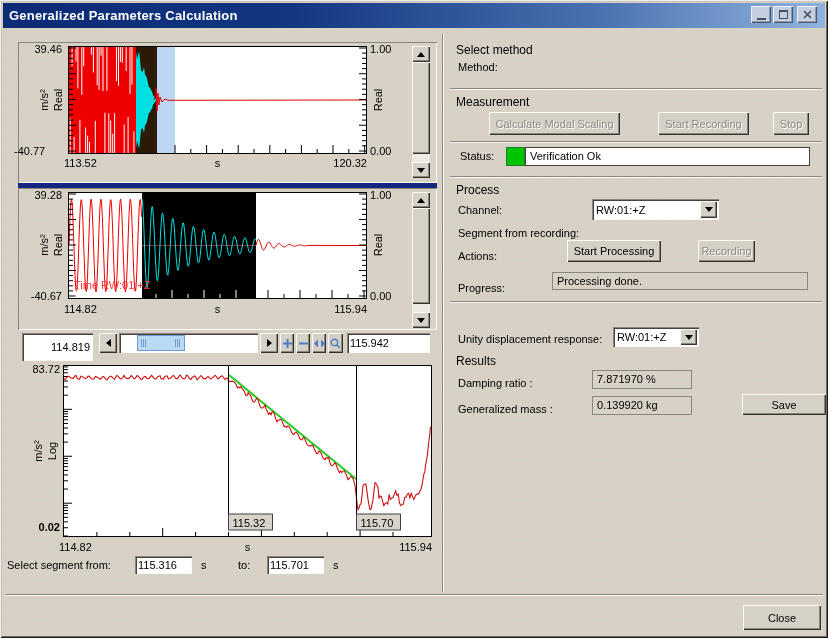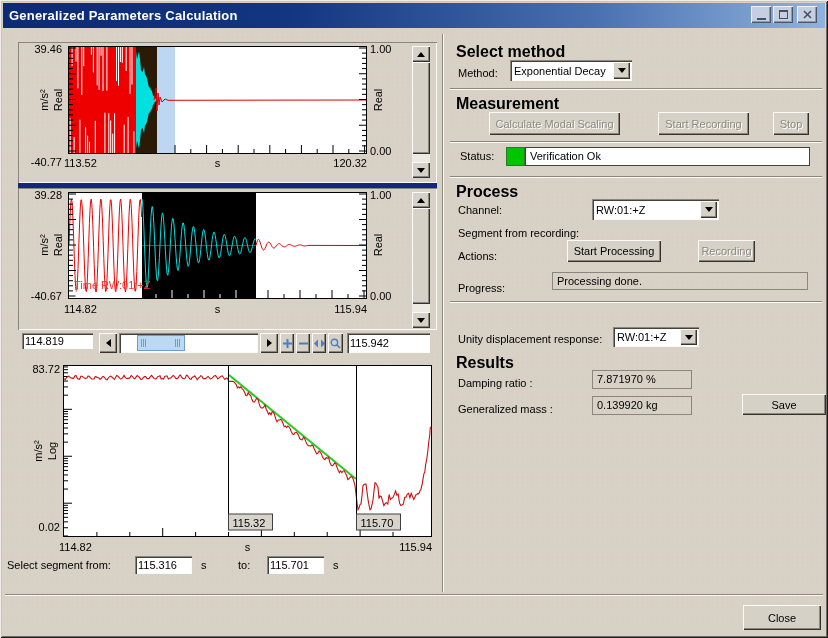--- a/index.html
+++ b/index.html
@@ -14,21 +14,21 @@
     display:flex;align-items:center;}
   .title{color:#fff;font-size:13px;font-weight:bold;padding-left:6px;letter-spacing:.2px;}
   .winbtn{position:absolute;top:6px;width:20px;height:17px;background:#c6cfdf;
     box-shadow:inset 1px 1px 0 #eef2f8, inset -1px -1px 0 #4c5668, inset -2px -2px 0 #8d99ad;
     display:flex;align-items:center;justify-content:center;padding:0;border:0;}
   .panel{position:absolute;background:transparent;
     box-shadow:inset 1px 1px 0 #8a867e, inset -1px -1px 0 #fbfaf7;}
   .splitter{position:absolute;background:#16257d;}
   .lbl{position:absolute;font-size:11px;color:#000;white-space:nowrap;}
   .rot{transform:rotate(-90deg);text-align:center;}
-  .hdr{position:absolute;font-size:16px;font-weight:bold;color:#000;white-space:nowrap;text-align:right;}
+  .hdr{position:absolute;font-size:12px;font-weight:normal;color:#000;white-space:nowrap;text-align:right;}
   .sep{position:absolute;height:2px;border-top:1px solid #8a867e;border-bottom:1px solid #fbfaf7;}
   .vsep{position:absolute;width:2px;border-left:1px solid #8a867e;border-right:1px solid #fbfaf7;}
   .btn{position:absolute;background:#d5d1c7;font-size:11px;color:#000;border:0;padding:0;
     box-shadow:inset 1px 1px 0 #fbfaf7, inset -1px -1px 0 #36332e, inset -2px -2px 0 #8a867e;}
   .btn.disabled{color:#8d8982;text-shadow:1px 1px 0 #fff;}
   .field{position:absolute;background:#fff;font-size:11px;color:#000;border:0;padding:1px 3px;
     box-shadow:inset 1px 1px 0 #8a867e, inset 2px 2px 0 #45423c, inset -1px -1px 0 #fbfaf7;}
   .flat{position:absolute;background:transparent;border:1px solid #8a867e;font-size:11px;color:#000;
     padding:2px 4px;white-space:nowrap;overflow:hidden;}
   .combo{position:absolute;background:#fff;
@@ -73,21 +73,21 @@
     <span style="display:block;width:9px;height:9px;border:1px solid #43506a;border-top-width:2px;"></span>
   </button>
   <button class="winbtn" style="left:797px;">
     <svg width="9" height="9" viewBox="0 0 9 9">
         <path d="M1 1 L8 8 M8 1 L1 8" stroke="#43506a" stroke-width="1.6"></path>
       </svg>
   </button>
 
   <div class="panel" style="left:18px;top:42px;width:419px;height:141px;"></div>
   <div class="lbl" style="left:18px;top:43px;width:44px;text-align:right;">39.46</div>
-  <div class="lbl" style="left:14px;top:156px;width:48px;text-align:right;">-40.77</div>
+  <div class="lbl" style="left:14px;top:145px;width:48px;">-40.77</div>
   <div class="lbl rot" style="left:24px;top:94px;width:40px;">m/s²</div>
   <div class="lbl rot" style="left:38px;top:94px;width:40px;">Real</div>
   <svg id="p1" style="position:absolute;left:68px;top:46px;" width="299" height="108">
       <rect x="0" y="0" width="299" height="108" fill="#fff"></rect>
       <rect x="1" y="1" width="67" height="106" fill="#ee0000"></rect>
       <line x1="2.2" y1="72.4045267489712" x2="2.2" y2="107" stroke="#fff" stroke-width="1"></line>
       <line x1="4.1" y1="1" x2="4.1" y2="20.093998628257886" stroke="#fff" stroke-width="1"></line>
       <line x1="6.1" y1="90.95891632373113" x2="6.1" y2="107" stroke="#fff" stroke-width="1"></line>
       <line x1="8.0" y1="1" x2="8.0" y2="15.572530864197532" stroke="#fff" stroke-width="1"></line>
       <line x1="9.9" y1="1" x2="9.9" y2="42.30562414266118" stroke="#fff" stroke-width="1"></line>
@@ -286,21 +286,21 @@
   <div class="sb" style="left:412px;top:192px;height:136px;">
     <button class="sbbtn" style="top:0;">
         <span class="tri-up"></span>
       </button>
     <div class="sbthumb" style="top:16px;height:96px;"></div>
     <button class="sbbtn" style="top:120px;">
         <span class="tri-down"></span>
       </button>
   </div>
 
-  <input class="field" style="left: 22px; top: 333px; width: 71px; height: 16px;" value="114.819">
+  <input class="field" style="left: 22px; top: 333px; width: 71px; height: 28px; text-align: right;" value="114.819">
   <button class="smallbtn" style="left:99px;top:333px;width:18px;height:20px;">
       <span class="tri-left"></span>
     </button>
   <div class="htrack" style="left:119px;top:333px;width:139px;height:20px;">
     <div class="hthumb" style="left:18px;width:48px;">
       <span class="grip" style="left:3px;"></span>
       <span class="grip" style="right:3px;"></span>
     </div>
   </div>
   <button class="smallbtn" style="left:260px;top:333px;width:18px;height:20px;">
@@ -324,21 +324,21 @@
   </button>
   <button class="smallbtn" style="left:328px;top:333px;width:15px;height:20px;">
     <svg width="11" height="11" viewBox="0 0 11 11">
         <circle cx="4.4" cy="4.4" r="3.2" fill="none" stroke="#4d7cc7" stroke-width="1.4"></circle>
         <path d="M6.8 6.8 L10 10" stroke="#4d7cc7" stroke-width="1.6"></path>
       </svg>
   </button>
   <input class="field" style="left: 347px; top: 333px; width: 83px; height: 20px;" value="115.942">
 
   <div class="lbl" style="left:16px;top:363px;width:44px;text-align:right;">83.72</div>
-  <div class="lbl" style="left:24px;top:521px;width:36px;text-align:right;">0.02</div>
+  <div class="lbl" style="left:24px;top:521px;width:36px;text-align:right;font-weight:bold;">0.02</div>
   <div class="lbl rot" style="left:18px;top:445px;width:40px;">m/s²</div>
   <div class="lbl rot" style="left:32px;top:445px;width:40px;">Log</div>
   <svg id="p3" style="position:absolute;left:63px;top:365px;" width="369" height="172">
       <rect x="0" y="0" width="369" height="172" fill="#fff"></rect>
       <line x1="1" y1="170.9985920639249" x2="5" y2="170.9985920639249" stroke="#000" stroke-width="1"></line>
       <line x1="1" y1="162.73322289956857" x2="5" y2="162.73322289956857" stroke="#000" stroke-width="1"></line>
       <line x1="1" y1="156.8688501502696" x2="5" y2="156.8688501502696" stroke="#000" stroke-width="1"></line>
       <line x1="1" y1="152.32008925475643" x2="5" y2="152.32008925475643" stroke="#000" stroke-width="1"></line>
       <line x1="1" y1="148.60348098591328" x2="5" y2="148.60348098591328" stroke="#000" stroke-width="1"></line>
       <line x1="1" y1="145.46113346887634" x2="5" y2="145.46113346887634" stroke="#000" stroke-width="1"></line>
@@ -397,27 +397,21 @@
   <div class="lbl" style="left:7px;top:559px;">Select segment from:</div>
   <input class="field" style="left: 135px; top: 556px; width: 57px; height: 18px;" value="115.316">
   <div class="lbl" style="left:201px;top:559px;">s</div>
   <div class="lbl" style="left:238px;top:559px;">to:</div>
   <input class="field" style="left: 267px; top: 556px; width: 57px; height: 18px;" value="115.701">
   <div class="lbl" style="left:333px;top:559px;">s</div>
 
   <div class="vsep" style="left:442px;top:34px;height:558px;"></div>
 
   <div class="hdr" style="left:456px;top:43px;">Select method</div>
-  <div class="lbl" style="left:458px;top:67px;">Method:</div>
-  <div class="combo" style="left:510px;top:60px;width:122px;height:21px;">
-    <span class="cval">Exponential Decay</span>
-    <button class="cbtn">
-        <span class="tri-down"></span>
-      </button>
-  </div>
+  <div class="lbl" style="left:458px;top:61px;">Method:</div>
   <div class="sep" style="left:450px;top:88px;width:372px;"></div>
 
   <div class="hdr" style="left:456px;top:95px;">Measurement</div>
   <button class="btn disabled" style="left:489px;top:112px;width:131px;height:23px;">Calculate Modal Scaling</button>
   <button class="btn disabled" style="left:658px;top:112px;width:91px;height:23px;">Start Recording</button>
   <button class="btn disabled" style="left:773px;top:112px;width:36px;height:23px;">Stop</button>
   <div class="sep" style="left:450px;top:141px;width:372px;"></div>
 
   <div class="lbl" style="left:460px;top:150px;">Status:</div>
   <div class="led" style="left: 506px; top: 147px; width: 19px; height: 19px; background: rgb(0, 196, 0); border: 1px solid rgb(42, 122, 42);"></div>

